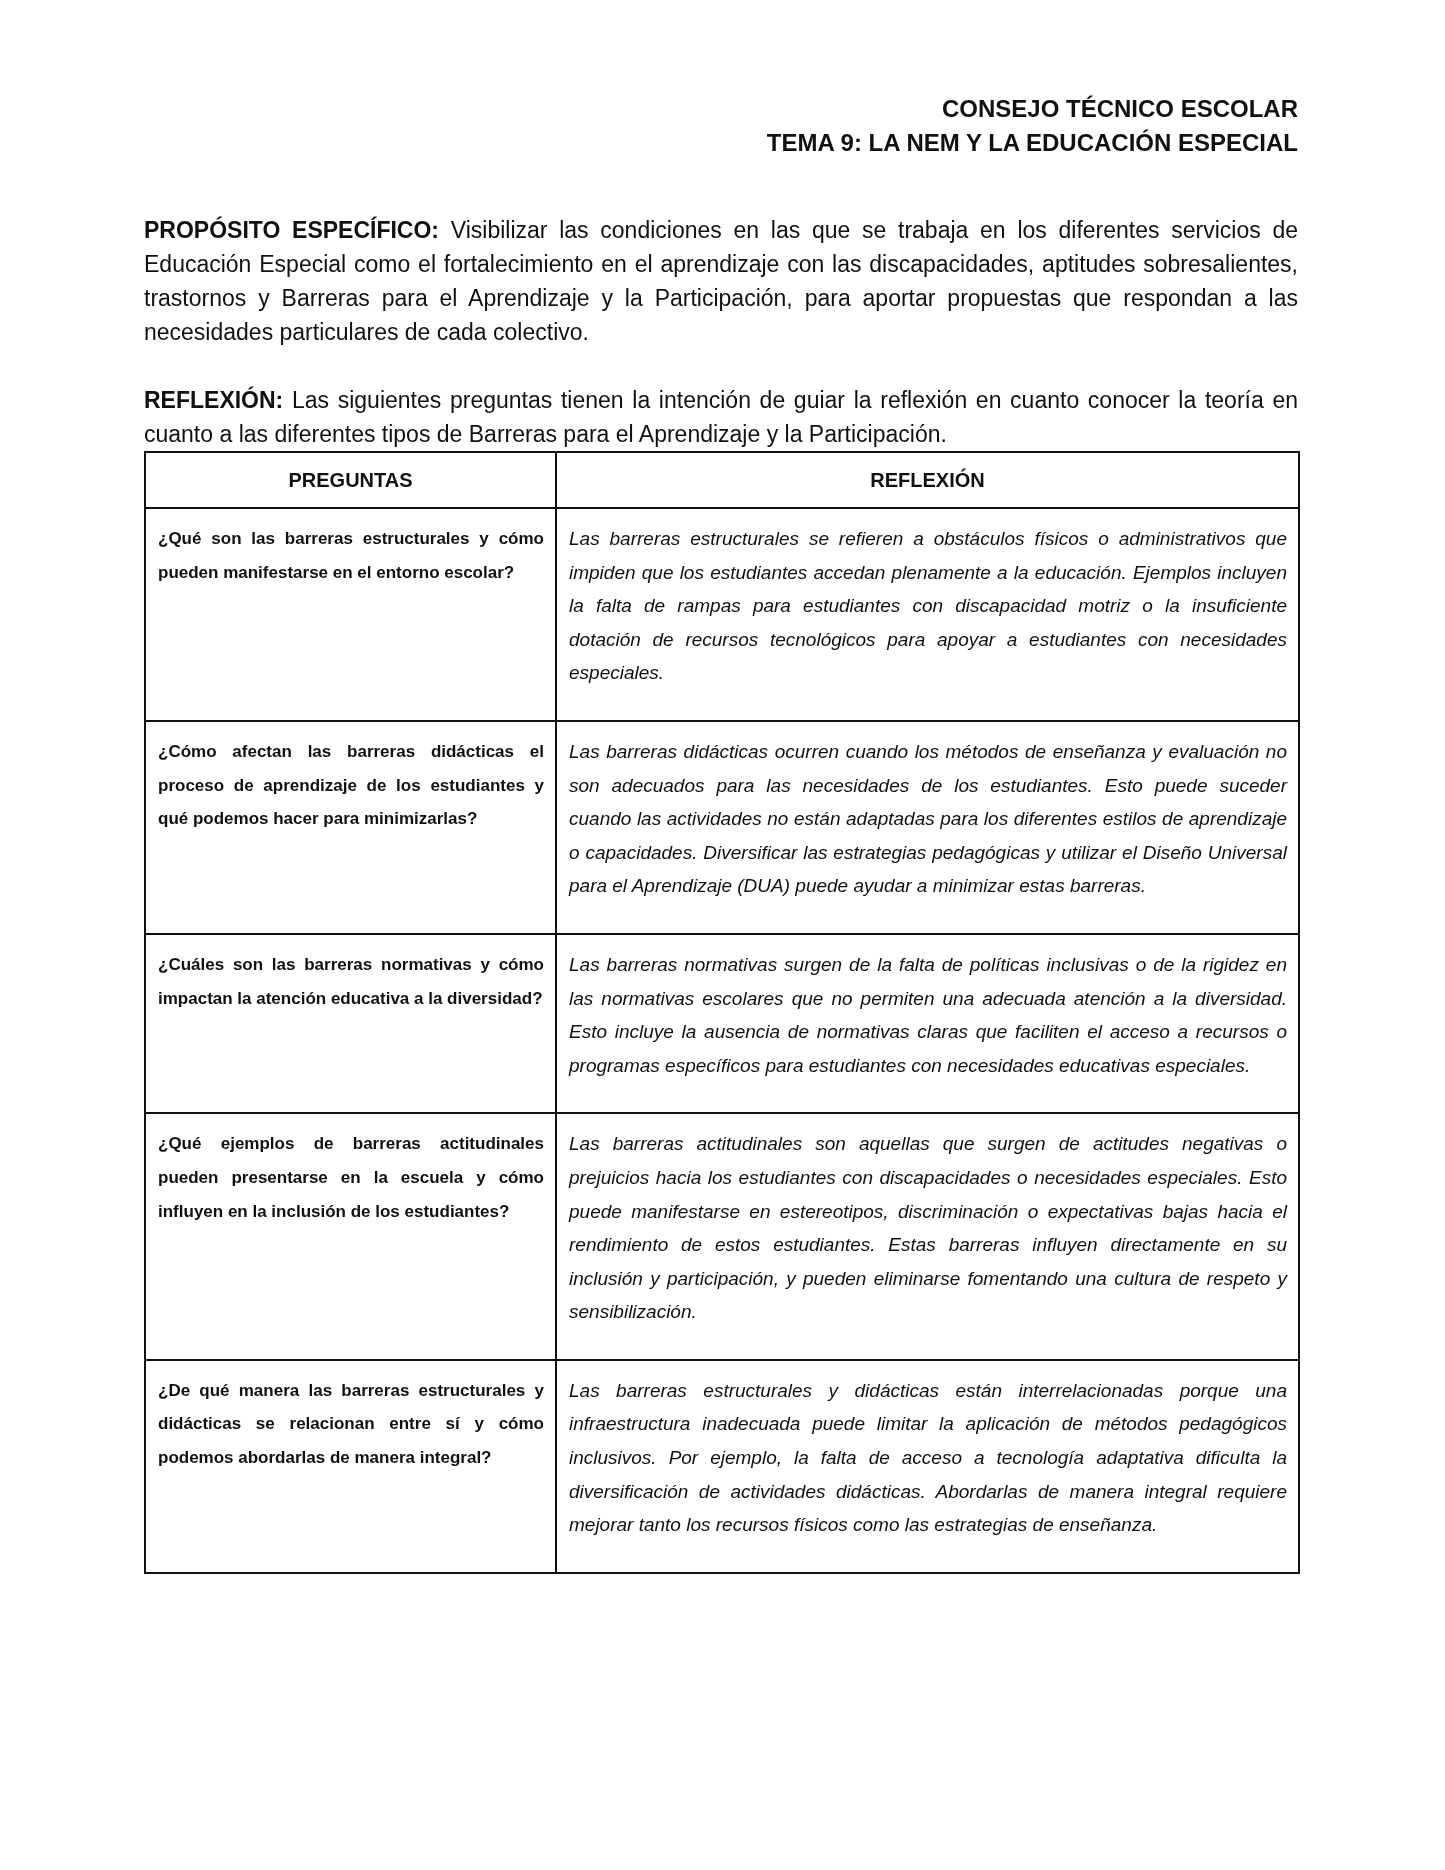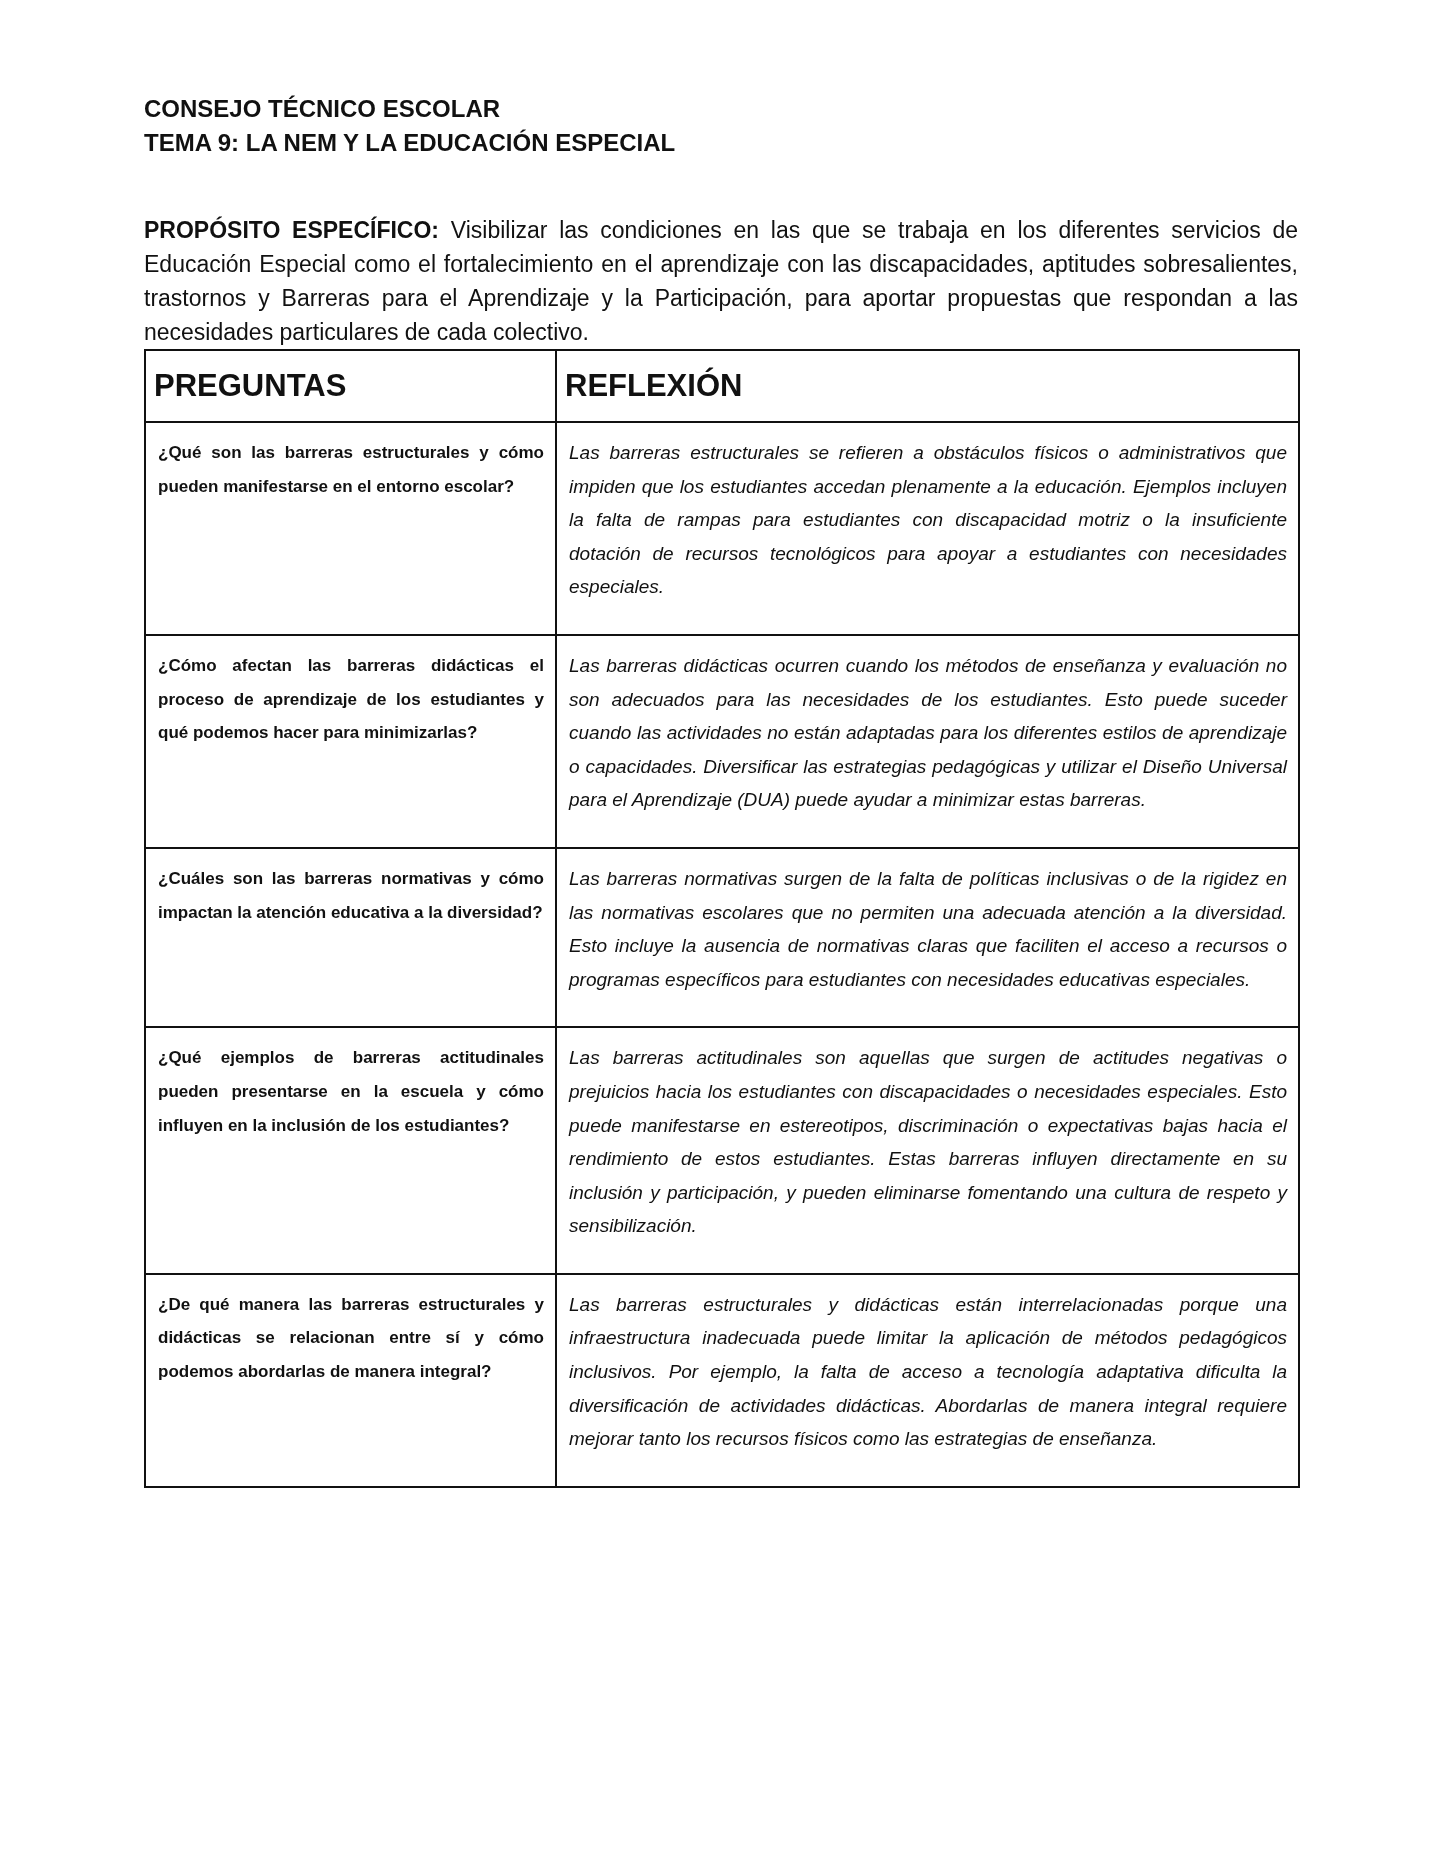--- a/index.html
+++ b/index.html
@@ -15,21 +15,21 @@
       color: #111111;
       overflow: hidden;
     }
     .page {
       position: absolute;
       left: 144px;
       top: 92px;
       width: 1154px;
     }
     .title {
-      text-align: left;
+      text-align: right;
       font-weight: bold;
       font-size: 24px;
       line-height: 34px;
       margin: 0;
     }
     .para {
       font-size: 23px;
       line-height: 34px;
       text-align: justify;
       margin: 0;
@@ -50,25 +50,25 @@
       border-collapse: collapse;
       table-layout: fixed;
       margin-top: 0px;
       border: 2.5px solid #111;
     }
     table.qa th, table.qa td {
       border: 2px solid #111;
       vertical-align: top;
     }
     table.qa th {
-      font-size: 31px;
+      font-size: 20px;
       font-weight: bold;
-      text-align: left;
+      text-align: center;
       height: 54px;
-      padding: 8px;
+      padding: 0;
       vertical-align: middle;
     }
     col.c1 { width: 411px; }
     col.c2 { width: 743px; }
     td.q {
       font-weight: bold;
       font-size: 17px;
       line-height: 33.6px;
       text-align: justify;
       padding: 13px 11px 30px 12px;
@@ -84,20 +84,21 @@
   </style>
 </head>
 <body>
 
 <div class="page">
   <p class="title">CONSEJO TÉCNICO ESCOLAR</p>
   <p class="title">TEMA 9: LA NEM Y LA EDUCACIÓN ESPECIAL</p>
 
   <p class="para purpose"><span class="label">PROPÓSITO ESPECÍFICO:</span><span> Visibilizar las condiciones en las que se trabaja en los diferentes servicios de Educación Especial como el fortalecimiento en el aprendizaje con las discapacidades, aptitudes sobresalientes, trastornos y Barreras para el Aprendizaje y la Participación, para aportar propuestas que respondan a las necesidades particulares de cada colectivo.</span></p>
 
+  <p class="para reflection"><span class="label">REFLEXIÓN:</span><span> Las siguientes preguntas tienen la intención de guiar la reflexión en cuanto conocer la teoría en cuanto a las diferentes tipos de Barreras para el Aprendizaje y la Participación.</span></p>
 
 
   <table class="qa">
     <colgroup>
         <col class="c1">
         <col class="c2">
       </colgroup>
     <thead>
       <tr>
         <th>PREGUNTAS</th>

